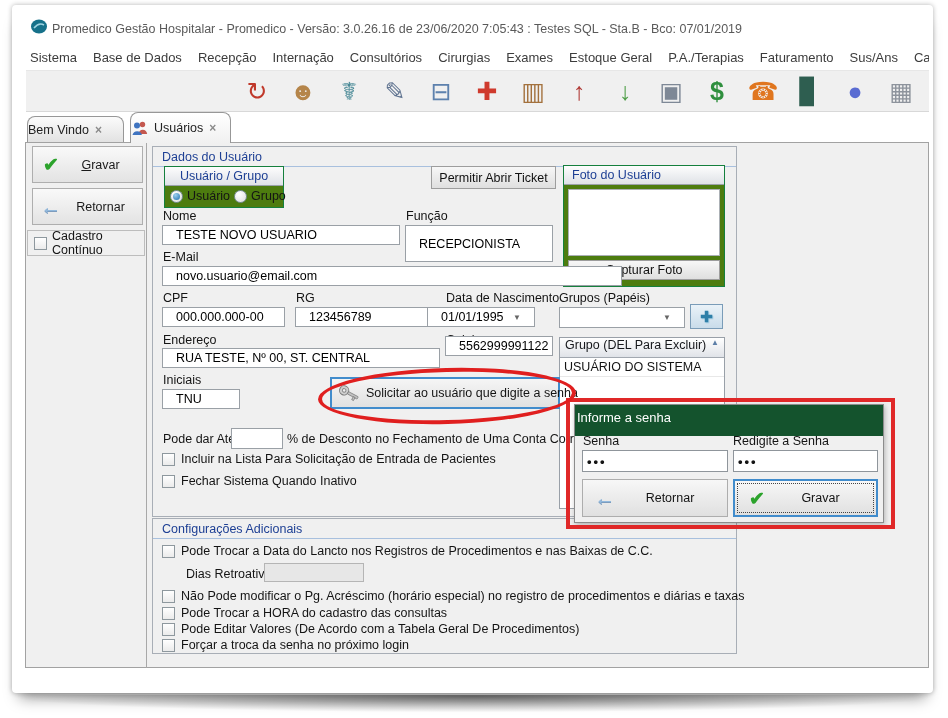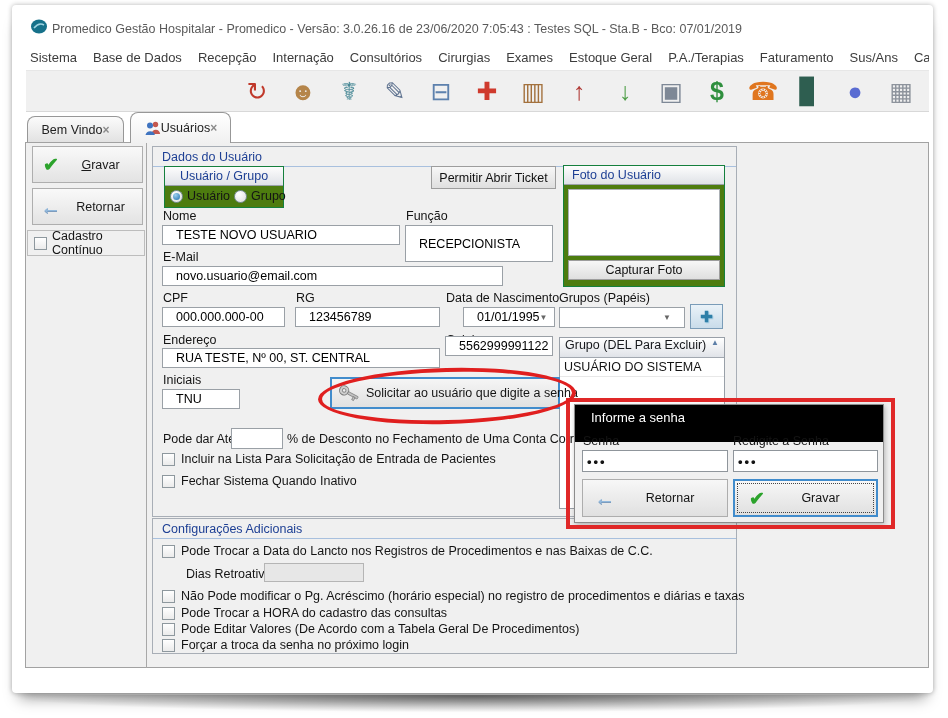--- a/index.html
+++ b/index.html
@@ -12,21 +12,21 @@
         background:radial-gradient(ellipse at 50% 8%,rgba(35,35,35,.55),rgba(0,0,0,0) 72%)}
   .title{left:52px;top:22px;width:870px;font-size:12.5px;color:#5a5a5a;white-space:nowrap}
   .appicon{left:30px;top:19px;width:18px;height:15px}
   .menubar{left:30px;top:50px;width:899px;height:18px;display:flex;gap:16px;
         font-size:13px;color:#3c3c3c;overflow:hidden}
   .mi{white-space:nowrap}
   .toolbar{left:26px;top:70px;width:903px;height:42px;background:#f0f0f0;
         border-top:1px solid #e7e7e7;border-bottom:1px solid #d8d8d8;box-sizing:border-box}
   .ticons{left:241px;top:75px;display:flex;gap:14px}
   .ti{width:32px;height:32px;font-size:25px;line-height:32px;text-align:center;cursor:default}
-  .tab{display:flex;align-items:center;justify-content:center;font-size:12.5px;color:#222;
+  .tab{display:flex;align-items:center;gap:6px;font-size:12.5px;color:#222;
         border:1px solid #979797;border-bottom:none;border-radius:8px 8px 0 0;box-sizing:border-box}
   .tab1{left:27px;top:116px;width:97px;height:26px;background:linear-gradient(#fbfbfb,#e2e2e2);z-index:2}
   .tab2{left:130px;top:112px;width:101px;height:31px;background:linear-gradient(#ffffff,#f0f0f0);z-index:3}
   .tclose{color:#8a8a8a;font-size:12px;font-weight:bold}
   .client{left:25px;top:142px;width:904px;height:526px;background:#f0f0f0;
         border:1px solid #a2a2a2;box-sizing:border-box;z-index:1}
   .sidepanel{left:25px;top:142px;width:122px;height:526px;border-right:1px solid #a8a8a8;box-sizing:border-box;z-index:1}
   .sbtn{display:flex;align-items:center;background:linear-gradient(#f9f9f9,#e3e3e3);
         border:1px solid #aeaeae;font-size:12.5px;color:#1a1a1a;box-sizing:border-box;z-index:2}
   .sbtn .gly{width:36px;text-align:center}
@@ -58,21 +58,21 @@
   .grid{background:#fff;border:1px solid #99a0a8;box-sizing:border-box;z-index:2}
   .gridhead{display:flex;height:20px;background:linear-gradient(#fff,#e0e3e8);
         border-bottom:1px solid #a2a8b0;font-size:12.5px;padding:0 5px;color:#16181c;box-sizing:border-box}
   .sort{margin-left:auto;font-size:8px;color:#5d7fa8}
   .gridrow{font-size:12.5px;padding:2px 4px;border-bottom:1px solid #e8e8e8;white-space:nowrap;overflow:hidden}
   .keybtn{display:flex;align-items:center;background:linear-gradient(#f5f5f5,#e1e1e1);
         border:2px solid #418ccc;font-size:12.5px;box-sizing:border-box;gap:5px;padding:0 5px;z-index:3;white-space:nowrap}
   .redellipse{border:4px solid #e01f1f;border-radius:50%;z-index:7;transform:rotate(-1.5deg)}
   .redrect{border:4px solid #e02828;z-index:6;box-sizing:border-box}
   .spanel{background:#f0f0f0;border:1px solid #8c8c8c;box-shadow:1px 2px 5px rgba(0,0,0,.25);z-index:5;box-sizing:border-box}
-  .sphead{background:#000000;color:#fff;font-size:13px;height:37px;line-height:25px;padding-left:16px;white-space:nowrap}
+  .sphead{background:#14532d;color:#fff;font-size:13px;height:31px;line-height:25px;padding-left:2px;white-space:nowrap}
   .slbl{position:absolute;font-size:12.5px;white-space:nowrap}
   .sinp{position:absolute;background:#fff;border:1px solid #8f959b;box-sizing:border-box;
         font-size:13px;font-weight:bold;letter-spacing:2px;padding:2px 4px;display:flex;align-items:center}
   .pbtn{position:absolute;display:flex;align-items:center;background:linear-gradient(#f7f7f7,#e0e0e0);
         border:1px solid #adadad;font-size:12.5px;box-sizing:border-box}
   .pbtn .gly{width:44px;text-align:center}
   .pbtn .cap{flex:1;text-align:center;margin-right:14px}
   .focusbtn{border:2px solid #418ccc;outline:1px dotted #444;outline-offset:-5px}
   .cbrow{display:flex;align-items:center;gap:6px;z-index:2}
   .cblbl{font-size:12.5px;white-space:nowrap}
@@ -184,28 +184,28 @@
   <div class="photo" style="margin:4px;height:67px"></div>
   <div class="btn" style="margin:0 4px;height:20px">Capturar Foto</div>
 </div>
 
 <div class="ab lbl" style="left:163px;top:209px">Nome</div>
 <div class="ab inp" style="left:162px;top:225px;width:238px;height:20px">TESTE NOVO USUARIO</div>
 <div class="ab lbl" style="left:406px;top:209px">Função</div>
 <div class="ab inp" style="left:405px;top:225px;width:148px;height:37px">RECEPCIONISTA</div>
 
 <div class="ab lbl" style="left:163px;top:250px">E-Mail</div>
-<div class="ab inp" style="left:162px;top:266px;width:341px;height:20px">novo.usuario@email.com</div>
+<div class="ab inp" style="left:162px;top:266px;width:460px;height:20px">novo.usuario@email.com</div>
 
 <div class="ab lbl" style="left:163px;top:291px">CPF</div>
 <div class="ab inp" style="left:162px;top:307px;width:123px;height:20px">000.000.000-00</div>
 <div class="ab lbl" style="left:296px;top:291px">RG</div>
 <div class="ab inp" style="left:295px;top:307px;width:145px;height:20px">123456789</div>
 <div class="ab lbl" style="left:446px;top:291px">Data de Nascimento</div>
-<div class="ab inp" style="left:463px;top:307px;width:92px;height:20px">
+<div class="ab inp" style="left:427px;top:307px;width:108px;height:20px">
   <span>01/01/1995</span>
   <span class="dd">▼</span>
 </div>
 
 <div class="ab lbl" style="left:559px;top:291px">Grupos (Papéis)</div>
 <div class="ab inp" style="left:559px;top:307px;width:126px;height:21px">
   <span></span>
   <span class="dd">▼</span>
 </div>
 <div class="ab addbtn" style="left:690px;top:304px;width:33px;height:25px">

